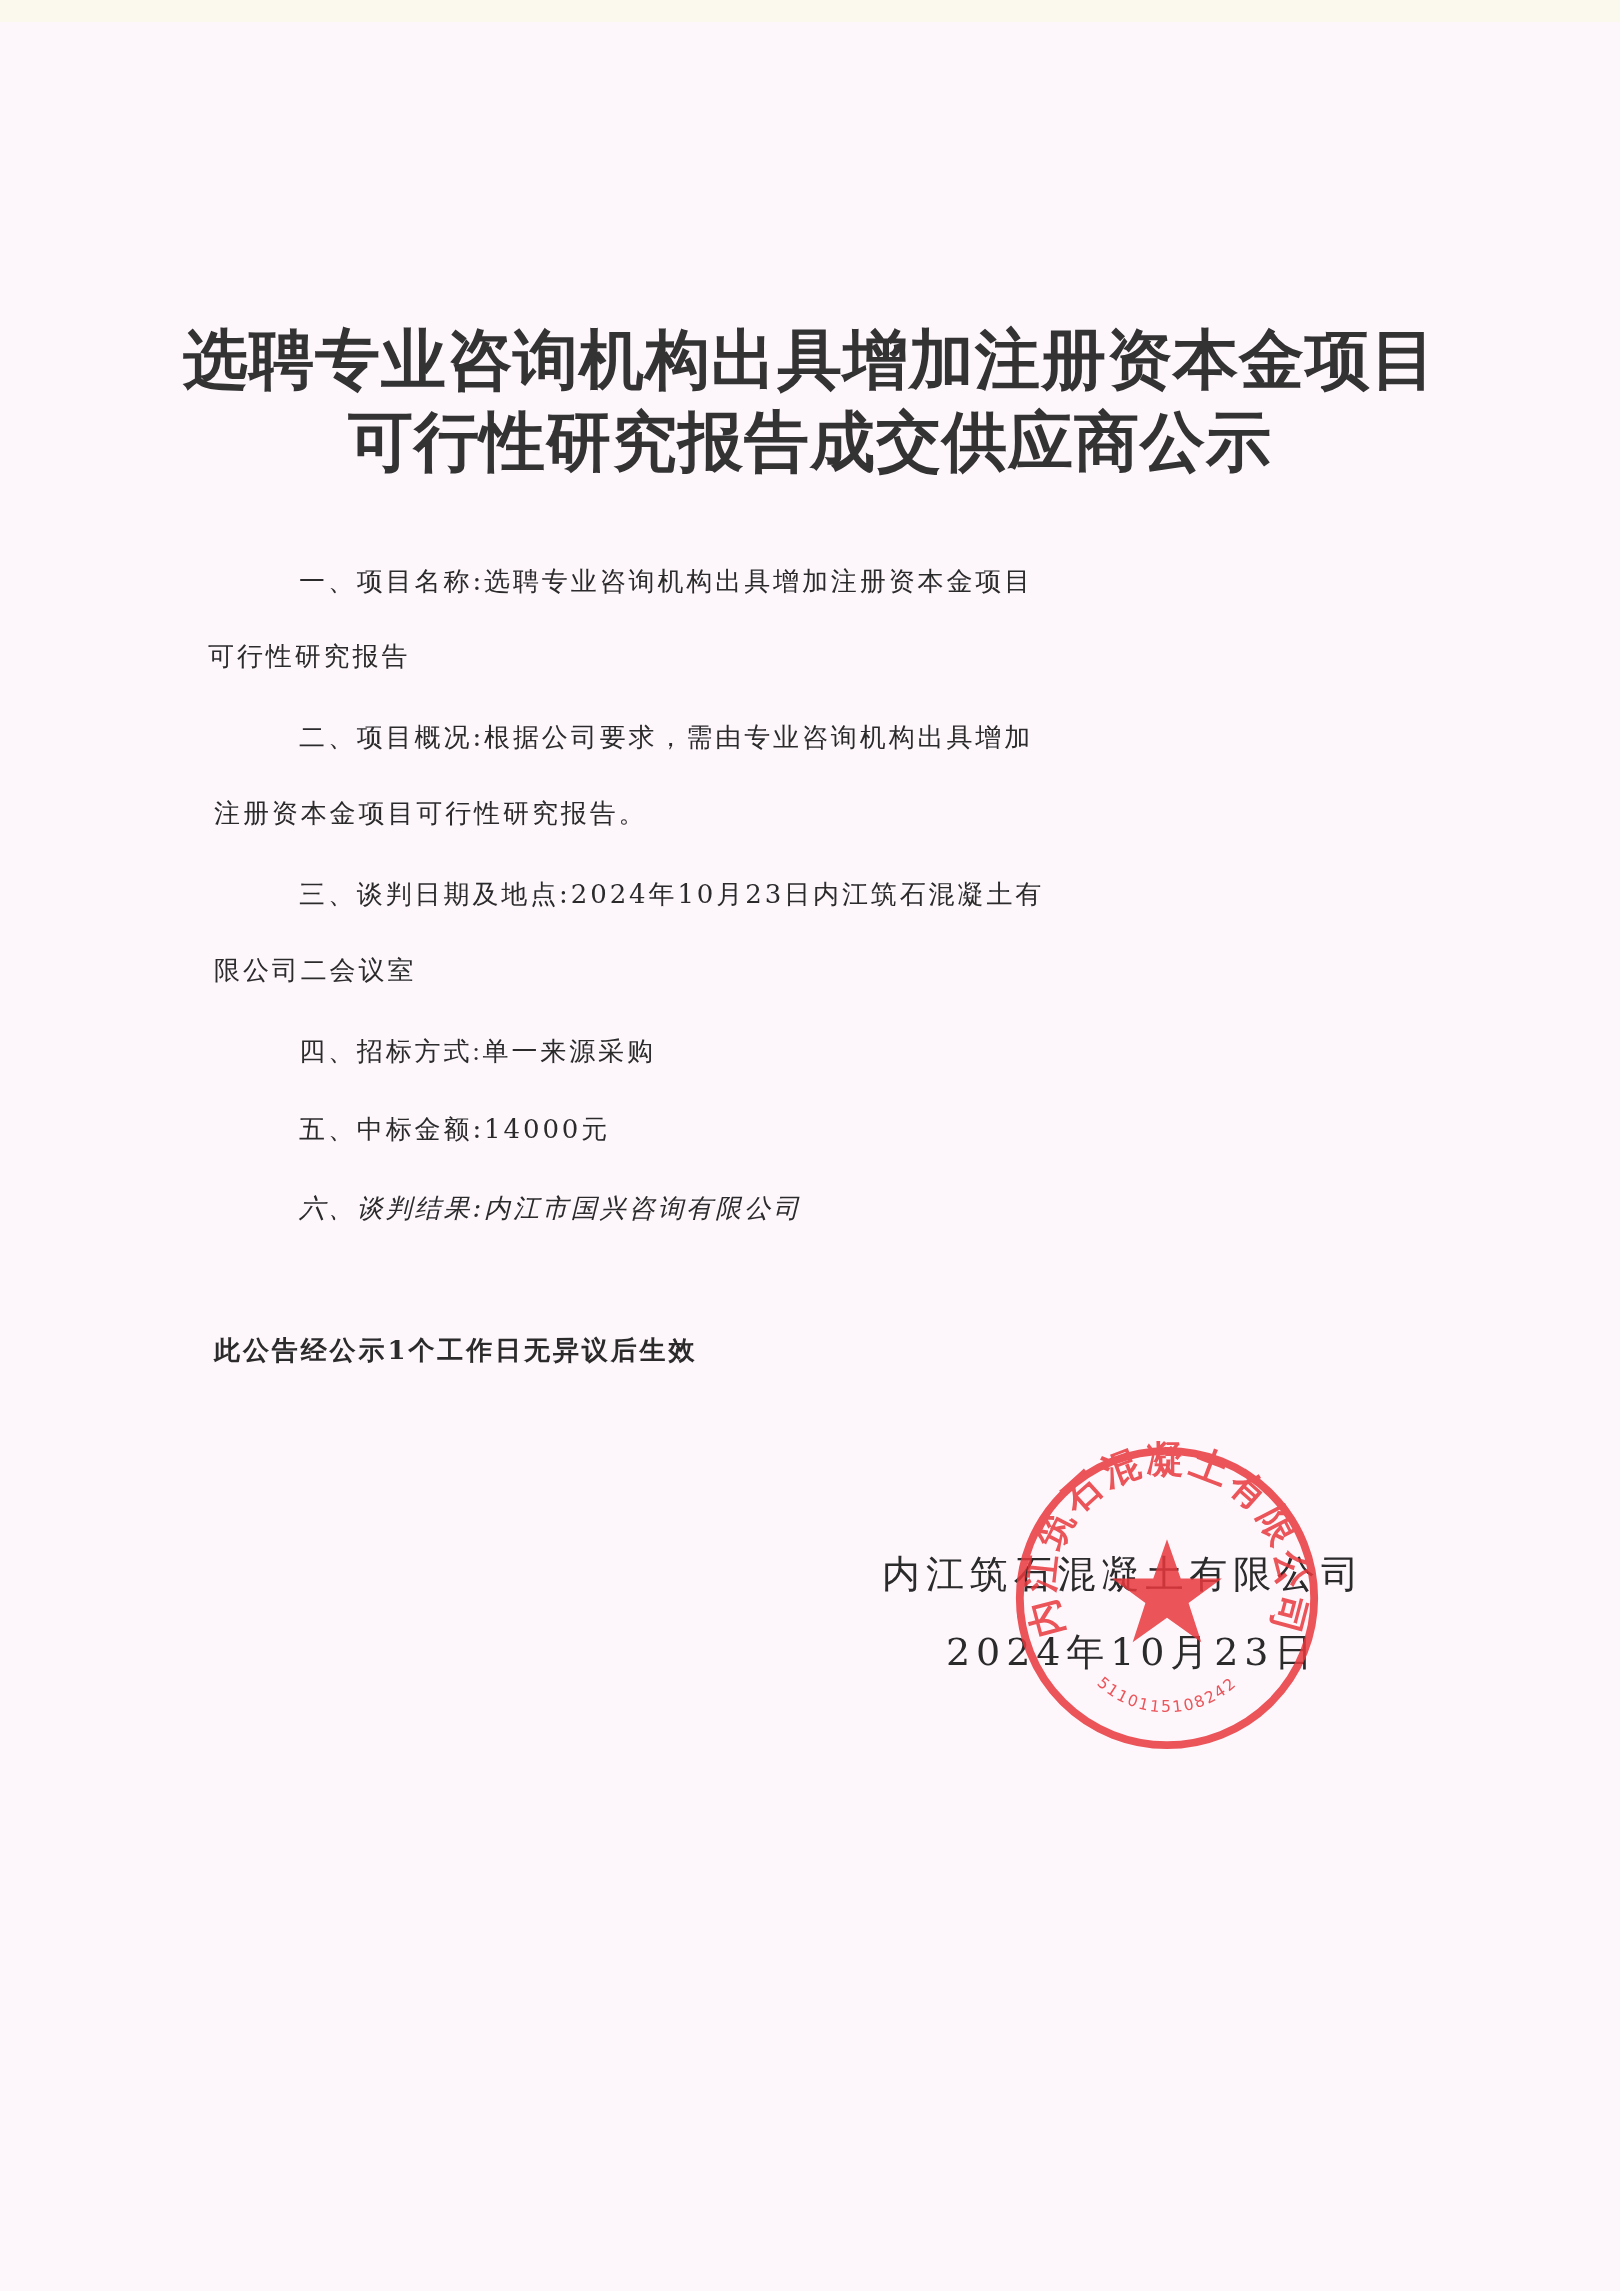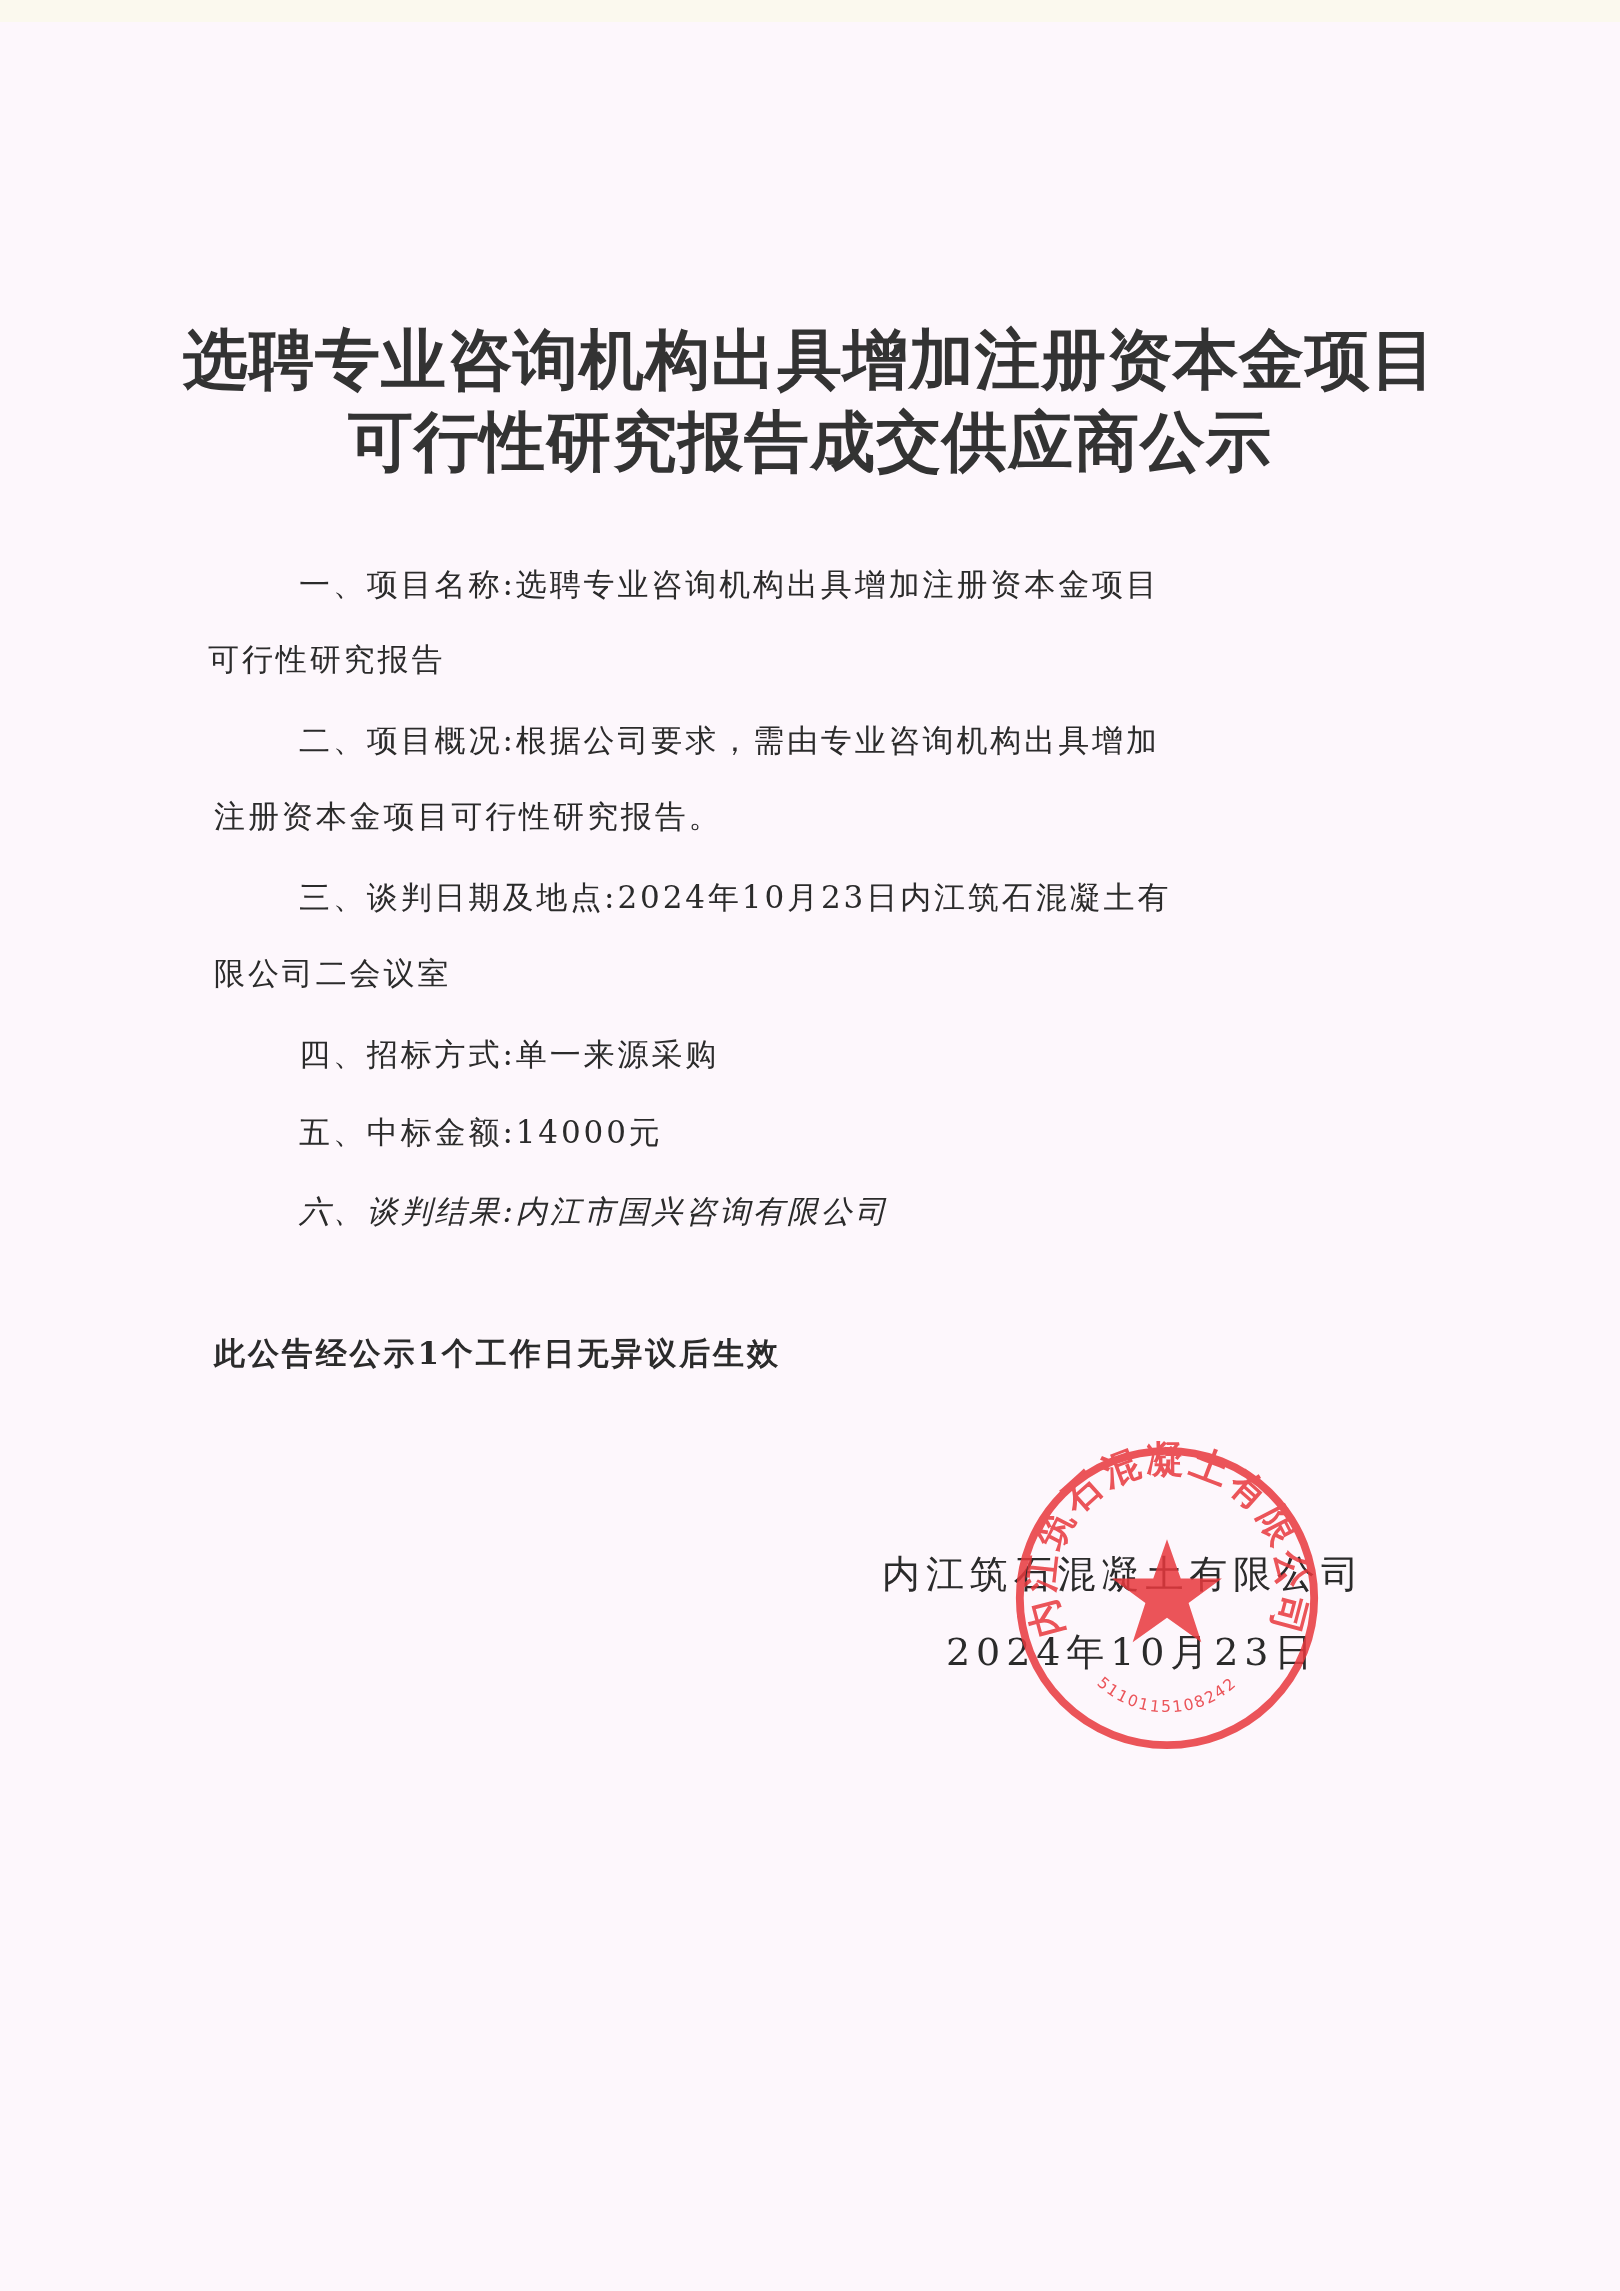--- a/index.html
+++ b/index.html
@@ -21,21 +21,21 @@
       font-family: "DejaVu Sans", "Liberation Sans", sans-serif;
       font-weight: bold;
       font-size: 65px;
       letter-spacing: 1px;
       color: #333;
     }
     .title.l1 { top: 316px; }
     .title.l2 { top: 398px; }
     .body-line {
       position: absolute;
-      font-size: 31px;
+      font-size: 26px;
       letter-spacing: 2.9px;
       color: #2b2b2b;
       white-space: nowrap;
     }
     .signature {
       position: absolute;
       font-size: 38px;
       letter-spacing: 5.9px;
       color: #2b2b2b;
       white-space: nowrap;
@@ -59,21 +59,21 @@
 
 <div class="body-line" style="left:299px; top:564px;">一、项目名称:选聘专业咨询机构出具增加注册资本金项目</div>
 <div class="body-line" style="left:208px; top:639px;">可行性研究报告</div>
 
 <div class="body-line" style="left:299px; top:720px;">二、项目概况:根据公司要求，需由专业咨询机构出具增加</div>
 <div class="body-line" style="left:214px; top:796px;">注册资本金项目可行性研究报告。</div>
 
 <div class="body-line" style="left:299px; top:877px;">三、谈判日期及地点:2024年10月23日内江筑石混凝土有</div>
 <div class="body-line" style="left:214px; top:953px;">限公司二会议室</div>
 
-<div class="body-line" style="left:299px; top:1034px;">四、招标方式:单一来源采购</div>
+<div class="body-line" style="left:299px; top:1034px;font-family:Liberation Serif, serif;">四、招标方式:单一来源采购</div>
 <div class="body-line" style="left:299px; top:1112px;">五、中标金额:14000元</div>
 <div class="body-line" style="left:299px; top:1191px;font-style:italic;">六、谈判结果:内江市国兴咨询有限公司</div>
 
 <div class="body-line" style="left:214px; top:1333px;font-weight:bold;">此公告经公示1个工作日无异议后生效</div>
 
 <div class="signature" style="left:882px; top:1549px;">内江筑石混凝土有限公司</div>
 <div class="signature" style="left:946px; top:1627px;">2024年10月23日</div>
 
 <svg class="stamp" viewBox="0 0 320 320">
   <defs>

